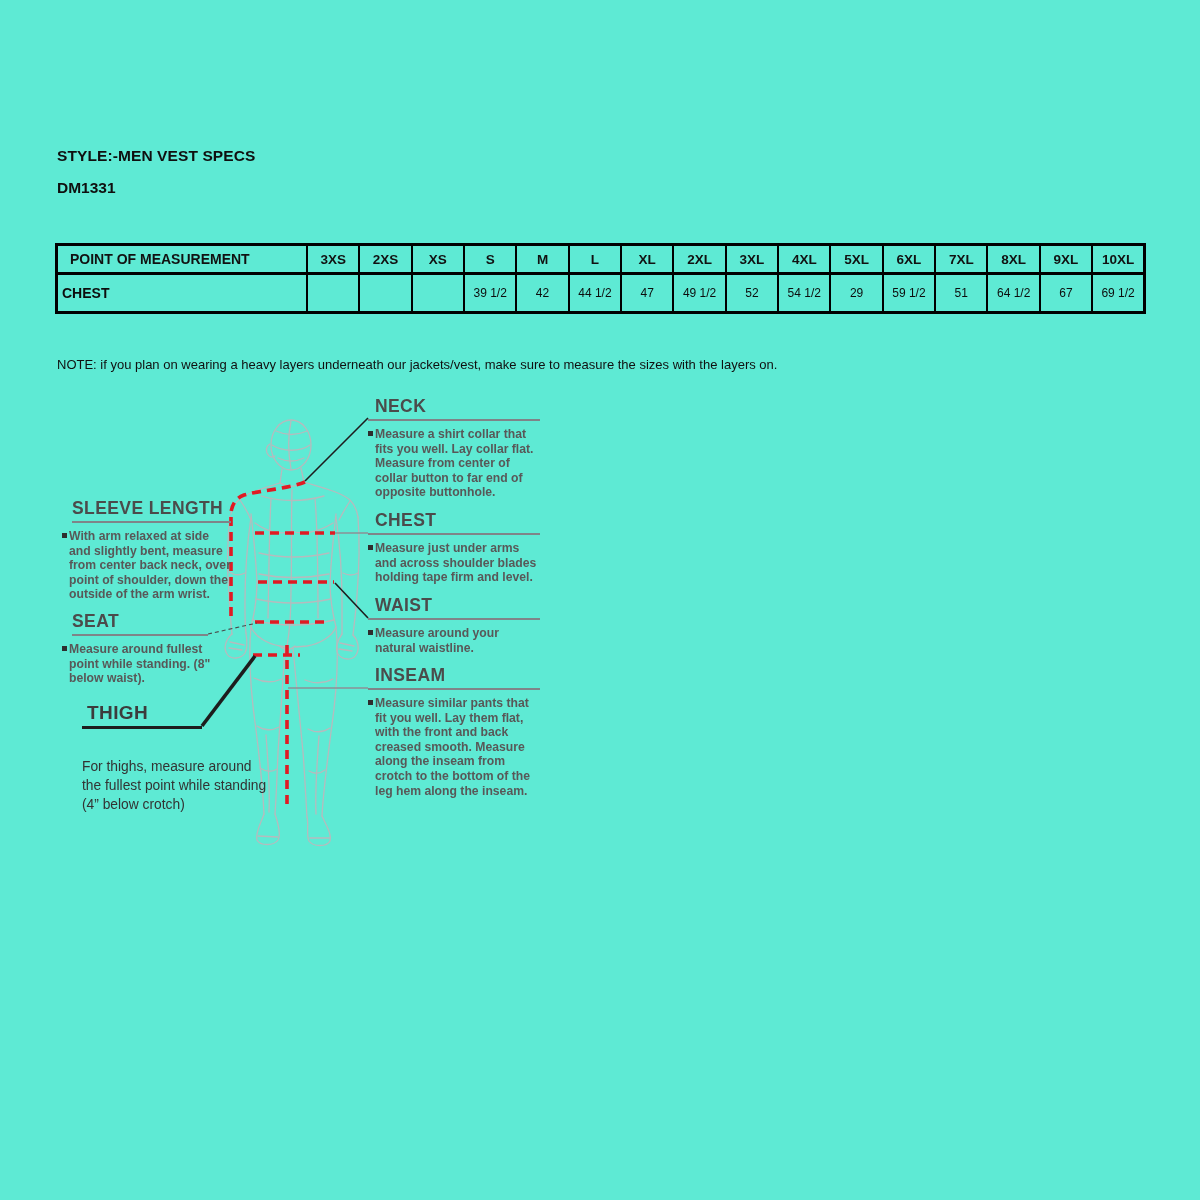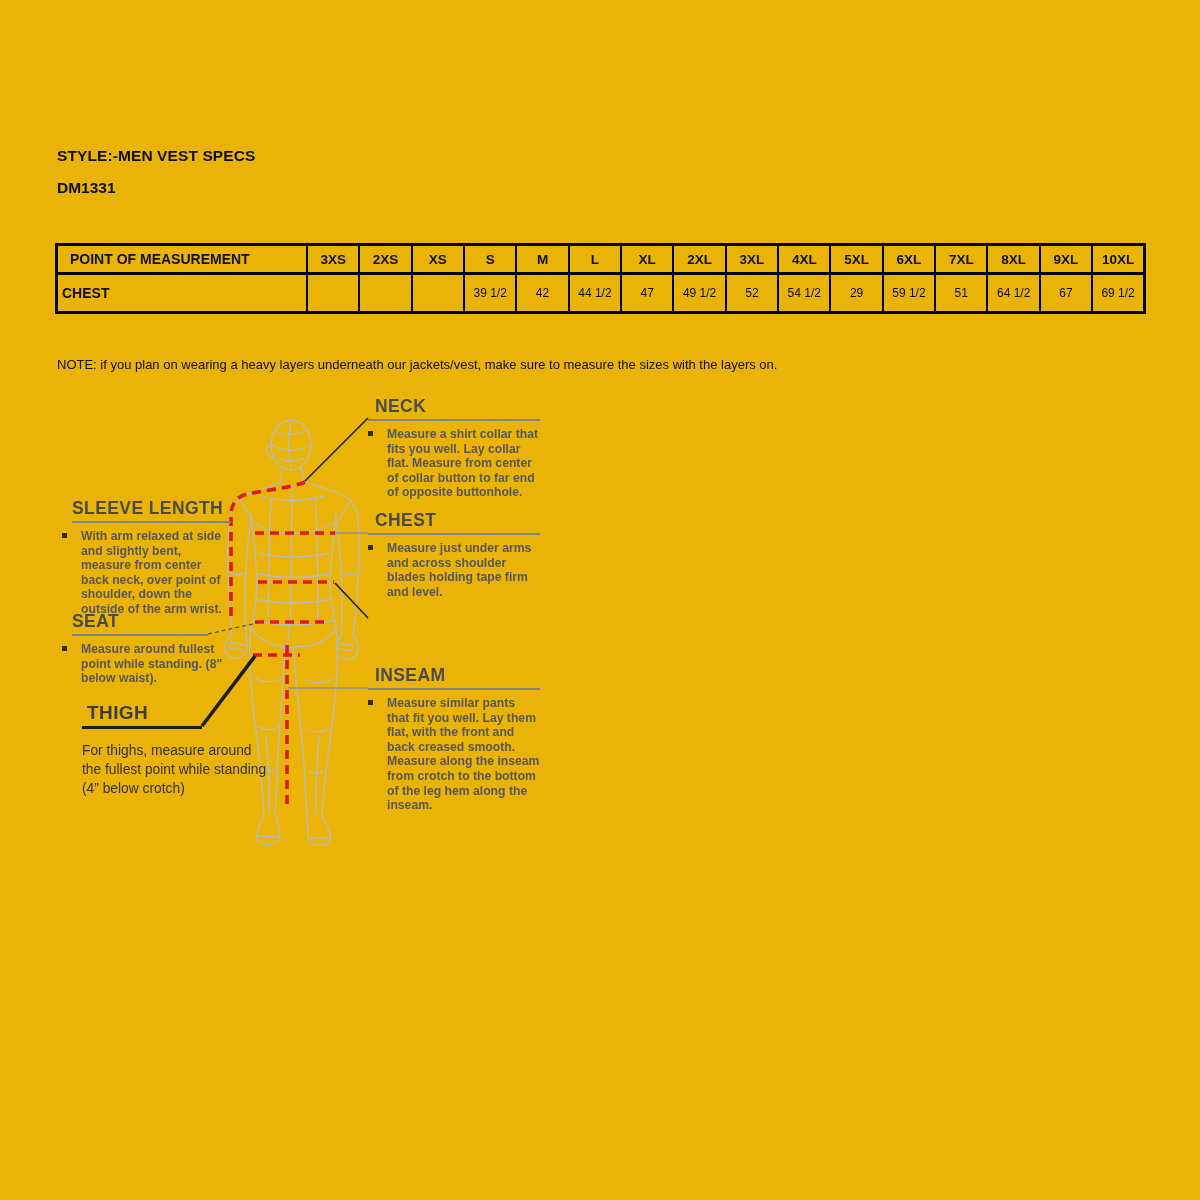--- a/index.html
+++ b/index.html
@@ -1,17 +1,17 @@
 <!DOCTYPE html>
 <html><head>
 <meta charset="utf-8">
 <style>
   html,body{margin:0;padding:0;background:#fff;}
   .page{
-    position:relative;width:1200px;height:1200px;background:#eab308;
+    position:relative;width:1200px;height:1200px;background:#5eead4;
     font-family:"Liberation Sans", sans-serif;color:#111;overflow:hidden;
   }
   
   .doc-title{position:absolute;left:57px;top:147px;font-size:15.5px;font-weight:bold;color:#0f0f0f;letter-spacing:.1px;}
   .doc-code{position:absolute;left:57px;top:179px;font-size:15.5px;font-weight:bold;color:#0f0f0f;}
   
   table.size-table{
     position:absolute;left:55px;top:243px;width:1091px;
     border-collapse:collapse;table-layout:fixed;border:3px solid #000;
   }
@@ -30,34 +30,34 @@
   .lead-black{stroke:var(--lead-black);fill:none;stroke-width:1.6;}
   .lead-gray{stroke:var(--lead-gray);fill:none;stroke-width:1.5;}
   .lead-dash{stroke:#4a4a4a;fill:none;stroke-width:1.1;stroke-dasharray:4 3;}
   .lead-thick{stroke:var(--lead-black);fill:none;stroke-width:3.6;}
   .lbl{position:absolute;}
   .lbl h3{
     margin:0;font-size:17.5px;font-weight:bold;color:#4b4b4b;letter-spacing:.4px;
     padding-bottom:3px;border-bottom:2px solid #7f8488;line-height:20px;
   }
   .lbl.right h3{padding-left:7px;}
-  .desc{display:flex;gap:14px;margin-top:6px;}
+  .desc{display:flex;gap:2px;margin-top:6px;}
   .desc .bullet{flex:0 0 auto;width:5px;height:5px;background:#2e2e2e;margin-top:4px;}
   .desc p{margin:0;font-size:12.2px;line-height:14.6px;font-weight:bold;color:#585858;}
   .lbl-neck{left:313px;top:6px;width:172px;}
   .lbl-chest{left:313px;top:120px;width:172px;}
   .lbl-waist{left:313px;top:205px;width:172px;}
   .lbl-inseam{left:313px;top:275px;width:172px;}
   .lbl-sleeve{left:17px;top:108px;width:159px;}
   .lbl-sleeve .desc{margin-left:-10px;}
   .lbl-seat{left:17px;top:221px;width:136px;}
   .lbl-seat .desc{margin-left:-10px;width:165px;}
   .lbl-thigh{left:27px;top:312px;width:120px;}
   .lbl-thigh h3{font-size:19px;color:#3c3c3c;border-bottom:3px solid #1d1d1d;padding-left:5px;line-height:21px;}
-  .lbl-thigh .desc{width:188px;margin-top:12px;}
+  .lbl-thigh .desc{width:188px;margin-top:28px;}
   .lbl-thigh .desc p{font-size:13.8px;line-height:19px;color:#333;font-weight:normal;}
 </style>
 </head>
 <body>
 
 <div class="page" style="--red: #e01a23; --fig: #b6bbbd; --lead-black: #1d1d1d; --lead-gray: #8c9196;">
 
   <div class="doc-title">STYLE:-MEN VEST SPECS</div>
   <div class="doc-code">DM1331</div>
 
@@ -189,20 +189,27 @@
     </div>
 
     <div class="lbl right lbl-chest">
       <h3>CHEST</h3>
       <div class="desc">
           <span class="bullet"></span>
         <p>Measure just under arms and across shoulder blades holding tape firm and level.</p>
         </div>
     </div>
 
+    <div class="lbl right lbl-waist">
+      <h3>WAIST</h3>
+      <div class="desc">
+          <span class="bullet"></span>
+        <p>Measure around your natural waistline.</p>
+        </div>
+    </div>
 
     <div class="lbl right lbl-inseam">
       <h3>INSEAM</h3>
       <div class="desc">
           <span class="bullet"></span>
         <p>Measure similar pants that fit you well. Lay them flat, with the front and back creased smooth. Measure along the inseam from crotch to the bottom of the leg hem along the inseam.</p>
         </div>
     </div>
 
     <div class="lbl lbl-sleeve">

